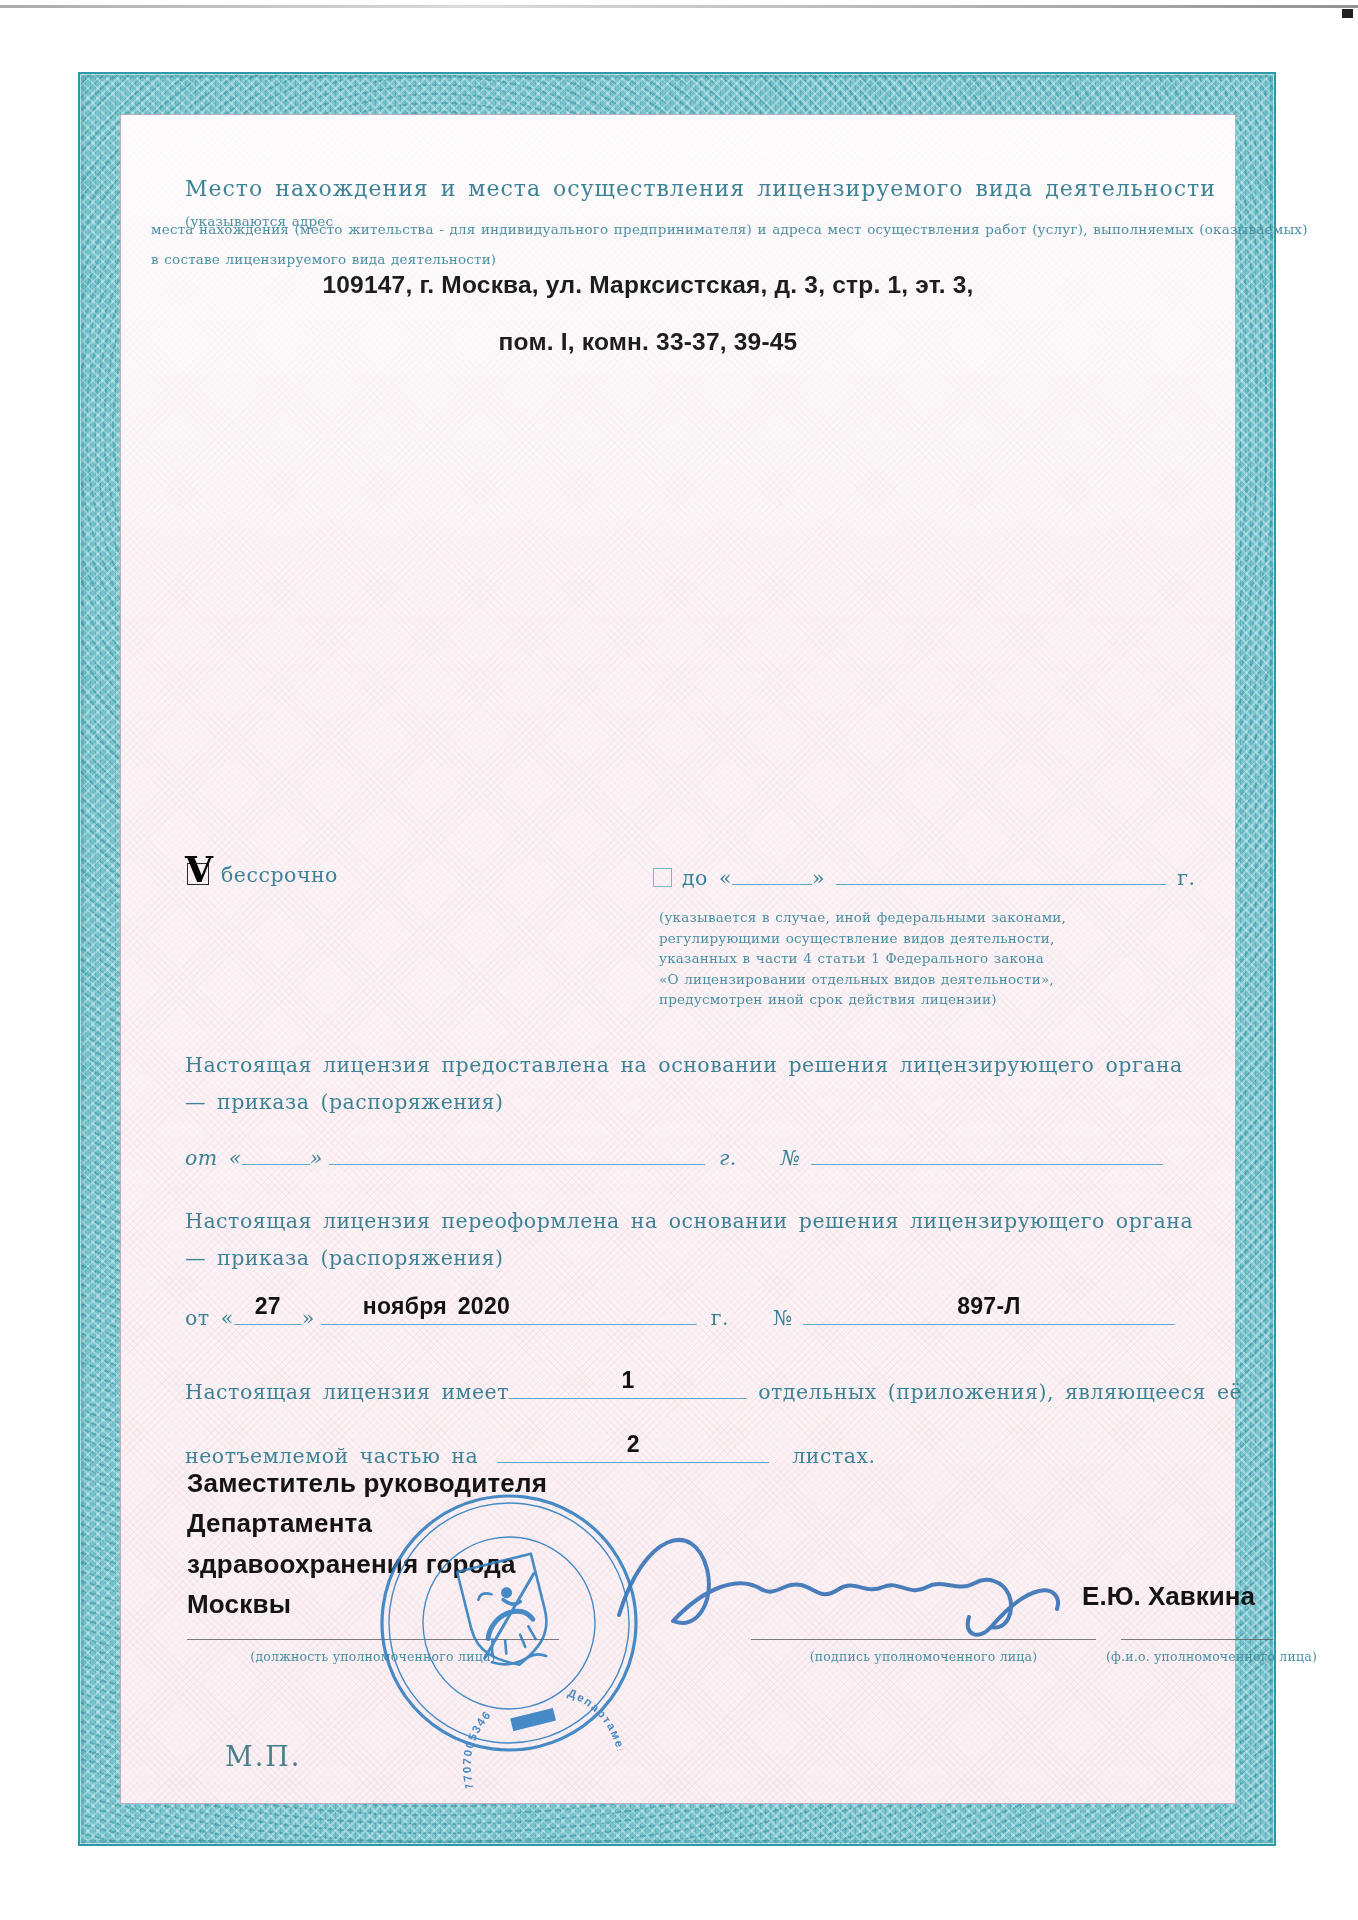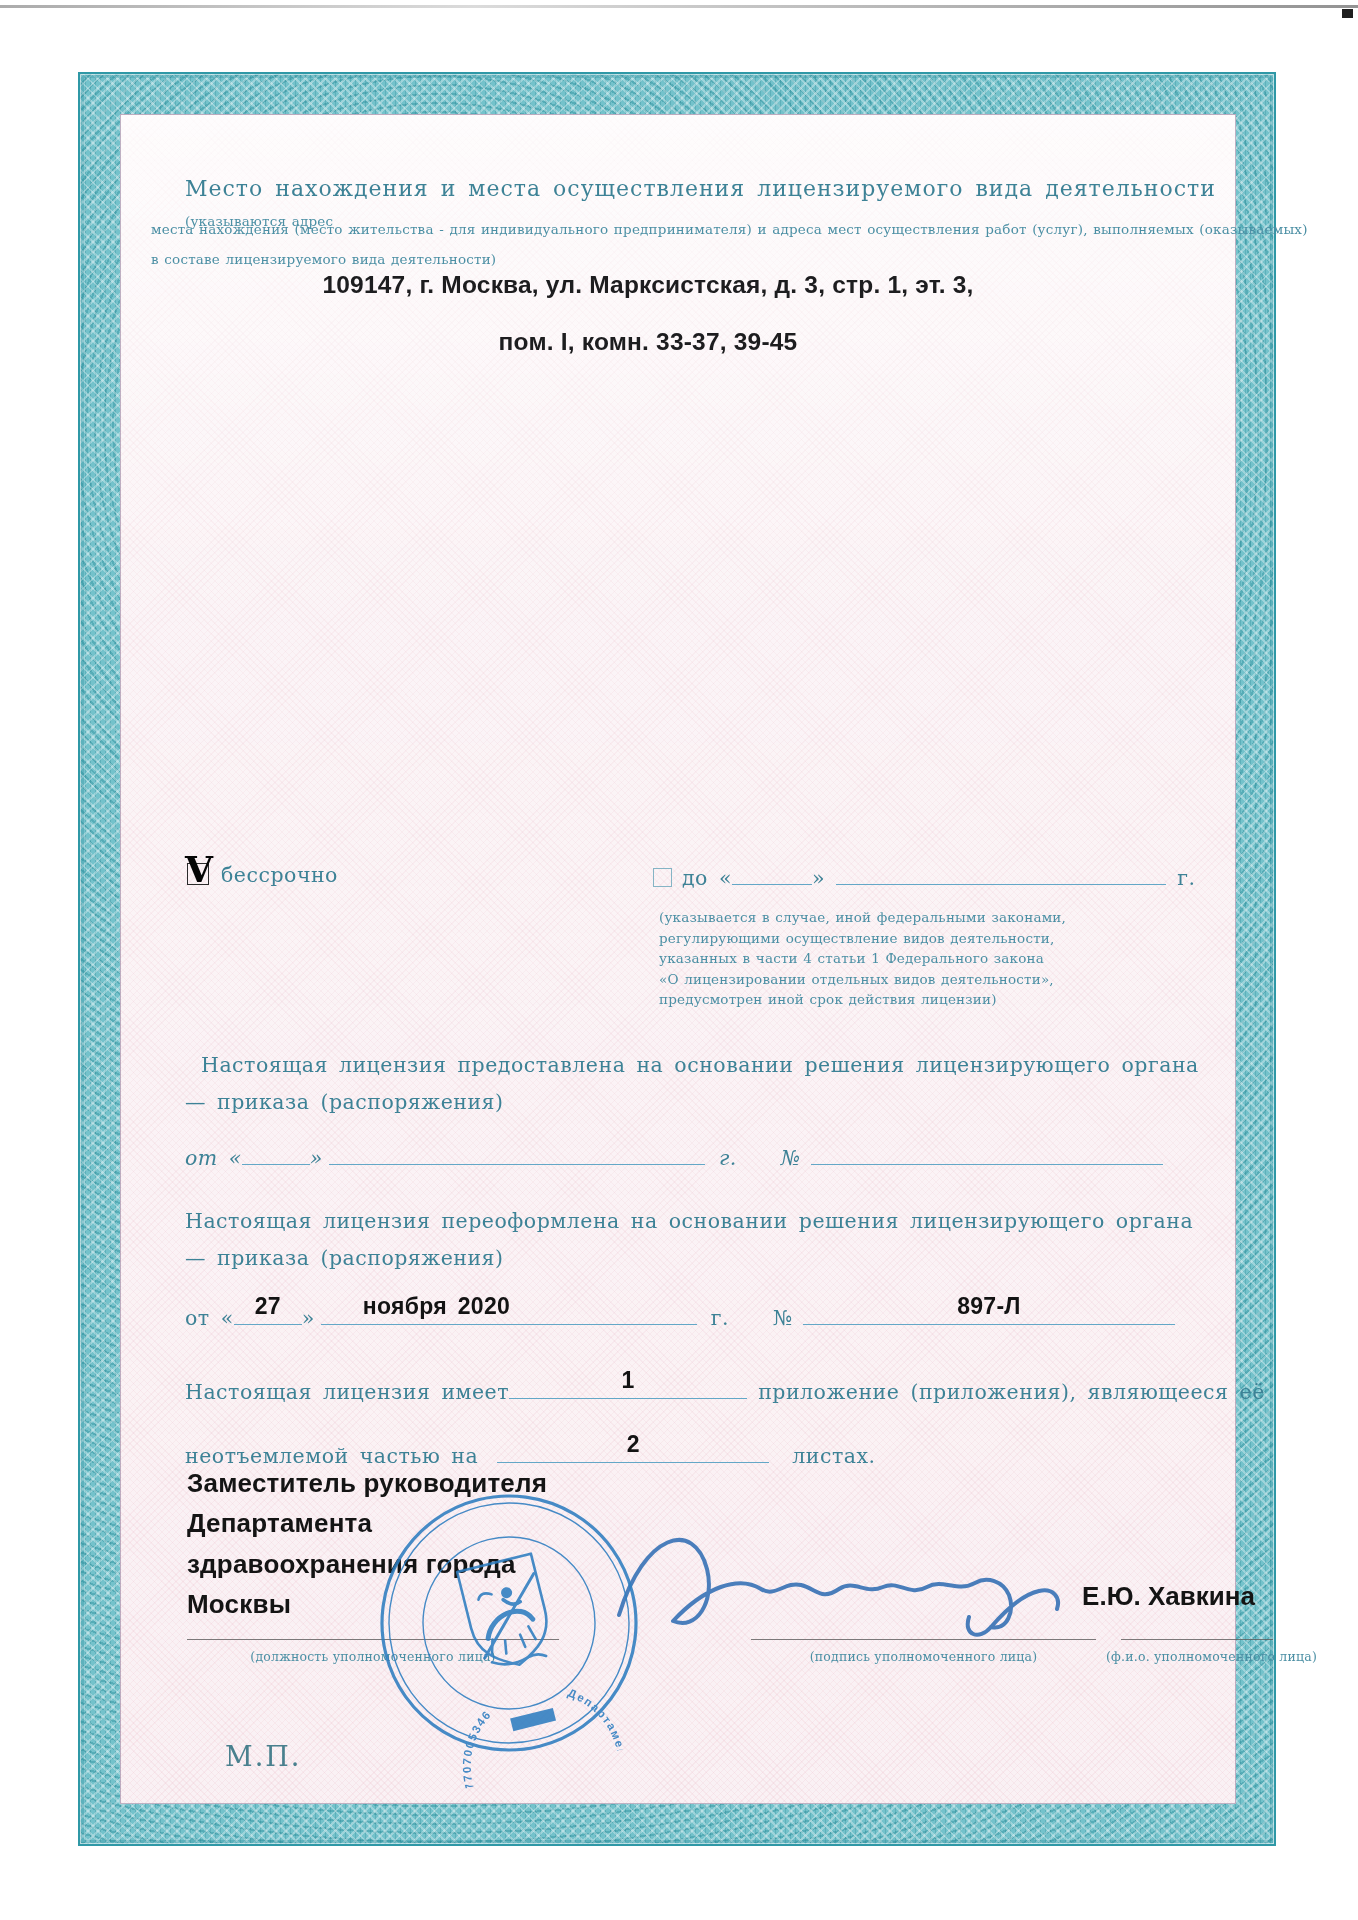--- a/index.html
+++ b/index.html
@@ -97,36 +97,36 @@
       </div>
 
       <div class="t t-sm note" style="left:538px;top:792px;">
         <div>(указывается в случае, иной федеральными законами,</div>
         <div>регулирующими осуществление видов деятельности,</div>
         <div>указанных в части 4 статьи 1 Федерального закона</div>
         <div>«О лицензировании отдельных видов деятельности»,</div>
         <div>предусмотрен иной срок действия лицензии)</div>
       </div>
 
-      <div class="t" style="left:64px;top:938px;margin-left:16px;">Настоящая лицензия предоставлена на основании решения лицензирующего органа</div>
+      <div class="t" style="left:64px;top:938px;">Настоящая лицензия предоставлена на основании решения лицензирующего органа</div>
       <div class="t" style="left:64px;top:975px;">— приказа (распоряжения)</div>
 
       <div class="t formrow" style="left:64px;top:1028px;font-style:italic;">
         <span>от «</span><span class="blank" style="width:68px;"><span class="fill"></span></span><span>»</span><span class="blank" style="width:376px;margin-left:6px;"><span class="fill"></span></span><span style="margin-left:14px;">г.</span><span style="margin-left:44px;">№</span><span class="blank" style="width:352px;margin-left:10px;"><span class="fill"></span></span>
       </div>
 
       <div class="t" style="left:64px;top:1094px;">Настоящая лицензия переоформлена на основании решения лицензирующего органа</div>
       <div class="t" style="left:64px;top:1131px;">— приказа (распоряжения)</div>
 
       <div class="t formrow" style="left:64px;top:1188px;">
         <span>от «</span><span class="blank" style="width:68px;"><span class="fill">27</span></span><span>»</span><span class="blank" style="width:376px;margin-left:6px;"><span class="fill" style="text-align:left;padding-left:42px;">ноября 2020</span></span><span style="margin-left:14px;">г.</span><span style="margin-left:44px;">№</span><span class="blank" style="width:372px;margin-left:10px;"><span class="fill">897-Л</span></span>
       </div>
 
       <div class="t formrow" style="left:64px;top:1262px;">
-        <span>Настоящая лицензия имеет</span><span class="blank" style="width:238px;"><span class="fill">1</span></span> <span>приложение (приложения), являющееся её</span>
+        <span>Настоящая лицензия имеет</span><span class="blank" style="width:238px;"><span class="fill">1</span></span> <span>отдельных (приложения), являющееся её</span>
       </div>
       <div class="t formrow" style="left:64px;top:1326px;">
         <span>неотъемлемой частью на</span> <span class="blank" style="width:272px;margin-left:8px;"><span class="fill">2</span></span> <span style="margin-left:12px;">листах.</span>
       </div>
 
       <div class="sigpos">
         <div>Заместитель руководителя</div>
         <div>Департамента</div>
         <div>здравоохранения города</div>
         <div>Москвы</div>

